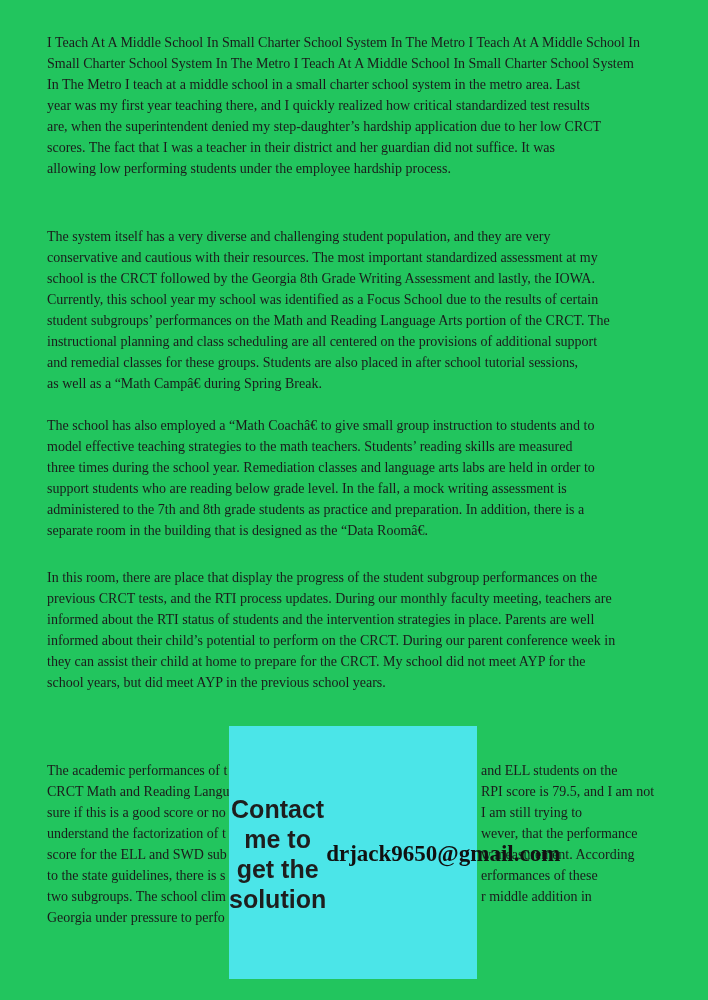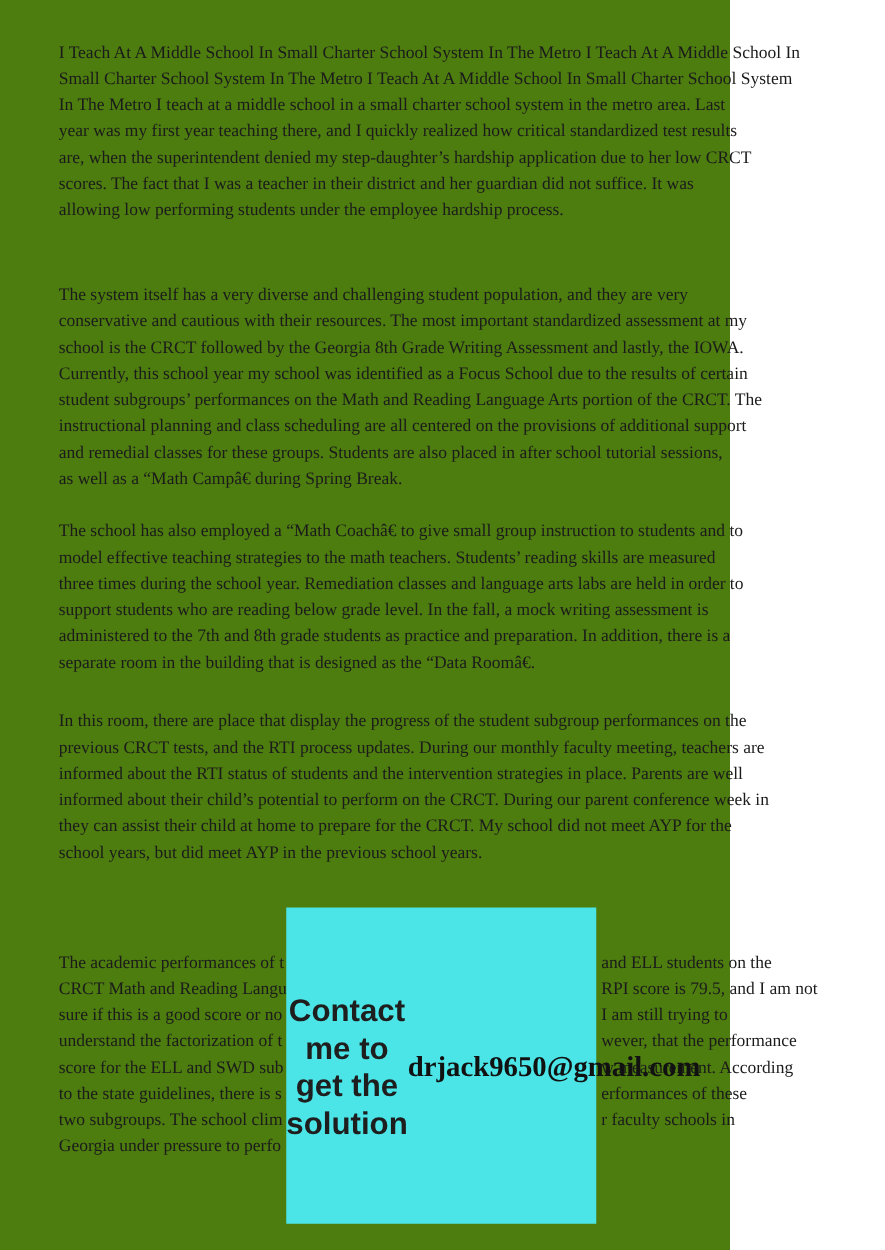--- a/index.html
+++ b/index.html
@@ -3,22 +3,22 @@
 <meta charset="utf-8">
 <style>
   html, body {
     margin: 0; padding: 0;
     width: 708px; height: 1000px;
     background: #ffffff;
     overflow: hidden;
   }
   .page {
     position: relative;
-    width: 584px; height: 1000px;
-    background: #4d7c0f;
+    width: 708px; height: 1000px;
+    background: #22c55e;
     font-family: "Liberation Serif", serif;
     color: #1b1b1b;
   }
   .para {
     position: absolute;
     left: 47px;
     font-size: 14px;
   }
   .ln {
     height: 21px;
@@ -112,21 +112,21 @@
       <div class="ln">two subgroups. The school clim</div>
       <div class="ln">Georgia under pressure to perfo</div>
     </div>
   <div class="para" style="top:760px; left:481px">
       <div class="ln">and ELL students on the</div>
       <div class="ln">RPI score is 79.5, and I am not</div>
       <div class="ln">I am still trying to</div>
       <div class="ln">wever, that the performance</div>
       <div class="ln">w measurement. According</div>
       <div class="ln">erformances of these</div>
-      <div class="ln">r faculty schools in</div>
+      <div class="ln">r middle addition in</div>
       <div class="ln"></div>
     </div>
 
   <div class="overlay" style="background: rgb(75, 229, 232);">
     <svg class="photo-svg" width="90" height="126" viewBox="0 0 90 126" aria-hidden="true">
       <defs>
         <clipPath id="ovalClip">
             <ellipse cx="45" cy="63" rx="45" ry="63"></ellipse>
           </clipPath>
       </defs>

